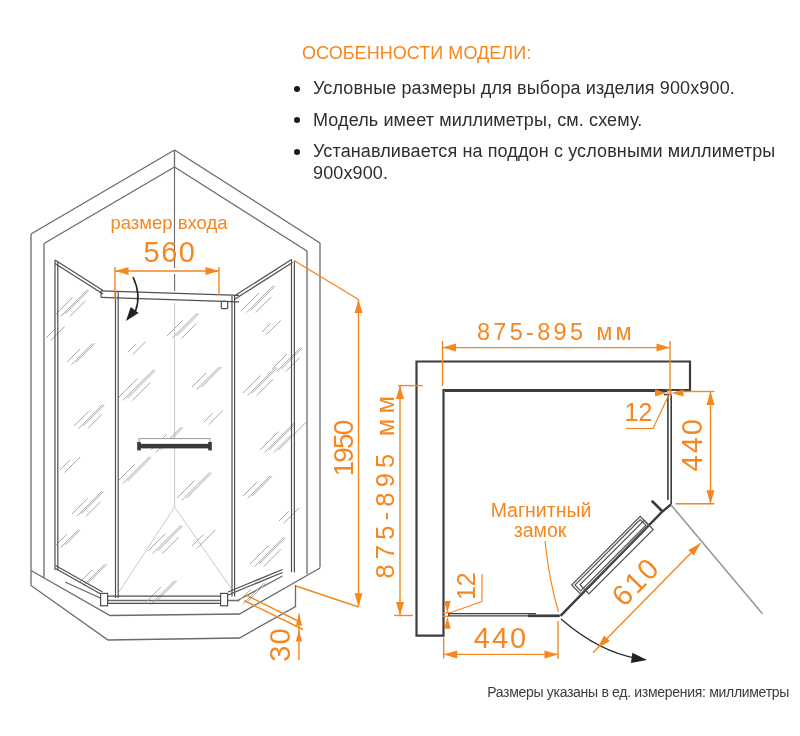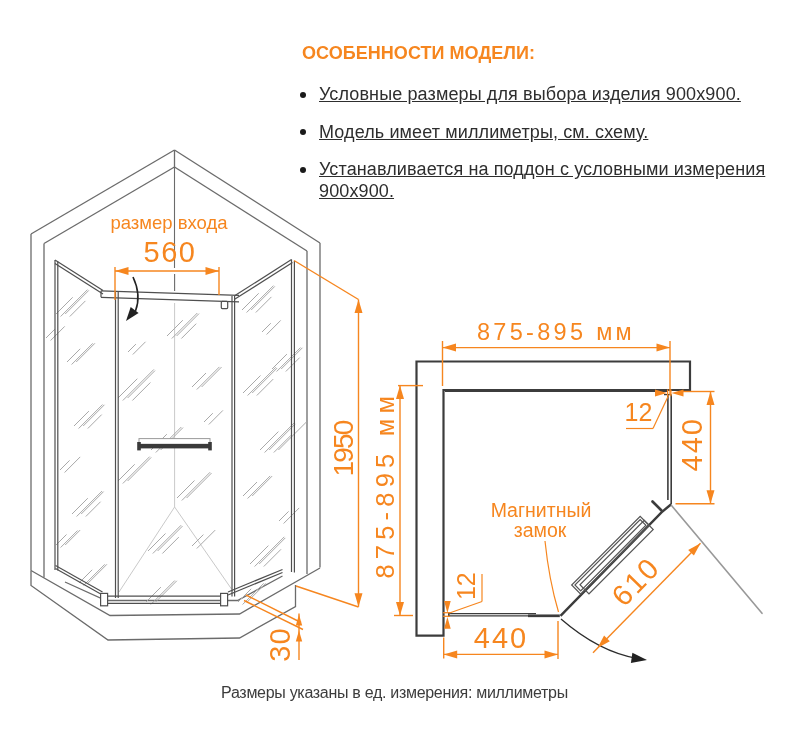--- a/index.html
+++ b/index.html
@@ -1,28 +1,28 @@
 <!DOCTYPE html>
 <html><head><meta charset="utf-8">
 <style>
 html,body{margin:0;padding:0;background:#fff;width:800px;height:736px;font-family:"Liberation Sans",sans-serif;}
 .abs{position:absolute;}
 ul.feat{margin:0;padding:0;list-style:none;}
-ul.feat li{position:relative;padding-left:22px;margin:16px;font-size:18px;line-height:21.6px;letter-spacing:0.12px;color:#2e2e2e;text-decoration:underline;}
+ul.feat li{position:relative;padding-left:22px;margin:10px;font-size:18px;line-height:21.6px;letter-spacing:0.12px;color:#2e2e2e;}
 ul.feat li:before{content:"";position:absolute;left:3px;top:7.5px;width:6px;height:6px;border-radius:50%;background:#1a1a1a;}
 </style></head>
 <body>
 <div style="position:relative;width:800px;height:736px;overflow:hidden">
 
-<div class="abs" style="left:302px;top:42.5px;font-size:18px;font-weight:bold;color:#f6861f;letter-spacing:0.05px">ОСОБЕННОСТИ МОДЕЛИ:</div>
+<div class="abs" style="left:302px;top:42.5px;font-size:18px;font-weight:normal;color:#f6861f;letter-spacing:0.05px">ОСОБЕННОСТИ МОДЕЛИ:</div>
 
 <ul class="feat abs" style="left:281px;top:68px;width:505px">
 <li>Условные размеры для выбора изделия 900x900.</li>
 <li>Модель имеет миллиметры, см. схему.</li>
-<li>Устанавливается на поддон с условными измерения 900x900.</li>
+<li>Устанавливается на поддон с условными миллиметры 900x900.</li>
 </ul>
 <svg width="800" height="736" viewBox="0 0 800 736" style="position:absolute;left:0;top:0">
 
 <g fill="none">
 <line x1="174.5" y1="150" x2="31" y2="234" stroke="#6b6b6b" stroke-width="1.3"></line>
 <line x1="31" y1="234" x2="31" y2="570.5" stroke="#6b6b6b" stroke-width="1.3"></line>
 <line x1="174.5" y1="167" x2="44" y2="243.5" stroke="#6b6b6b" stroke-width="1.3"></line>
 <line x1="44" y1="243.5" x2="44" y2="577.5" stroke="#6b6b6b" stroke-width="1.3"></line>
 </g>
 
@@ -322,13 +322,13 @@
 <g fill="none">
 <line x1="443.7" y1="637.5" x2="443.7" y2="658.5" stroke="#f6861f" stroke-width="1.4"></line>
 <line x1="558" y1="621" x2="558" y2="659" stroke="#f6861f" stroke-width="1.4"></line>
 <line x1="443.7" y1="654.4" x2="558" y2="654.4" stroke="#f6861f" stroke-width="1.4"></line>
 <polygon points="443.7,654.4 457.2,650.4 457.2,658.4" fill="#f6861f"></polygon>
 <polygon points="558.0,654.4 544.5,658.4 544.5,650.4" fill="#f6861f"></polygon>
 </g>
 <text x="501" y="648" font-size="29" fill="#f6861f" text-anchor="middle" letter-spacing="2">440</text>
 </svg>
 
-<div class="abs" style="left:0;top:683.5px;width:789px;text-align:center;font-size:16px;color:#3c3c3c;letter-spacing:-0.3px">Размеры указаны в ед. измерения: миллиметры</div>
+<div class="abs" style="left:0;top:683.5px;width:789px;text-align:right;font-size:14px;color:#3c3c3c;letter-spacing:-0.3px">Размеры указаны в ед. измерения: миллиметры</div>
 </div>
 </body></html>

